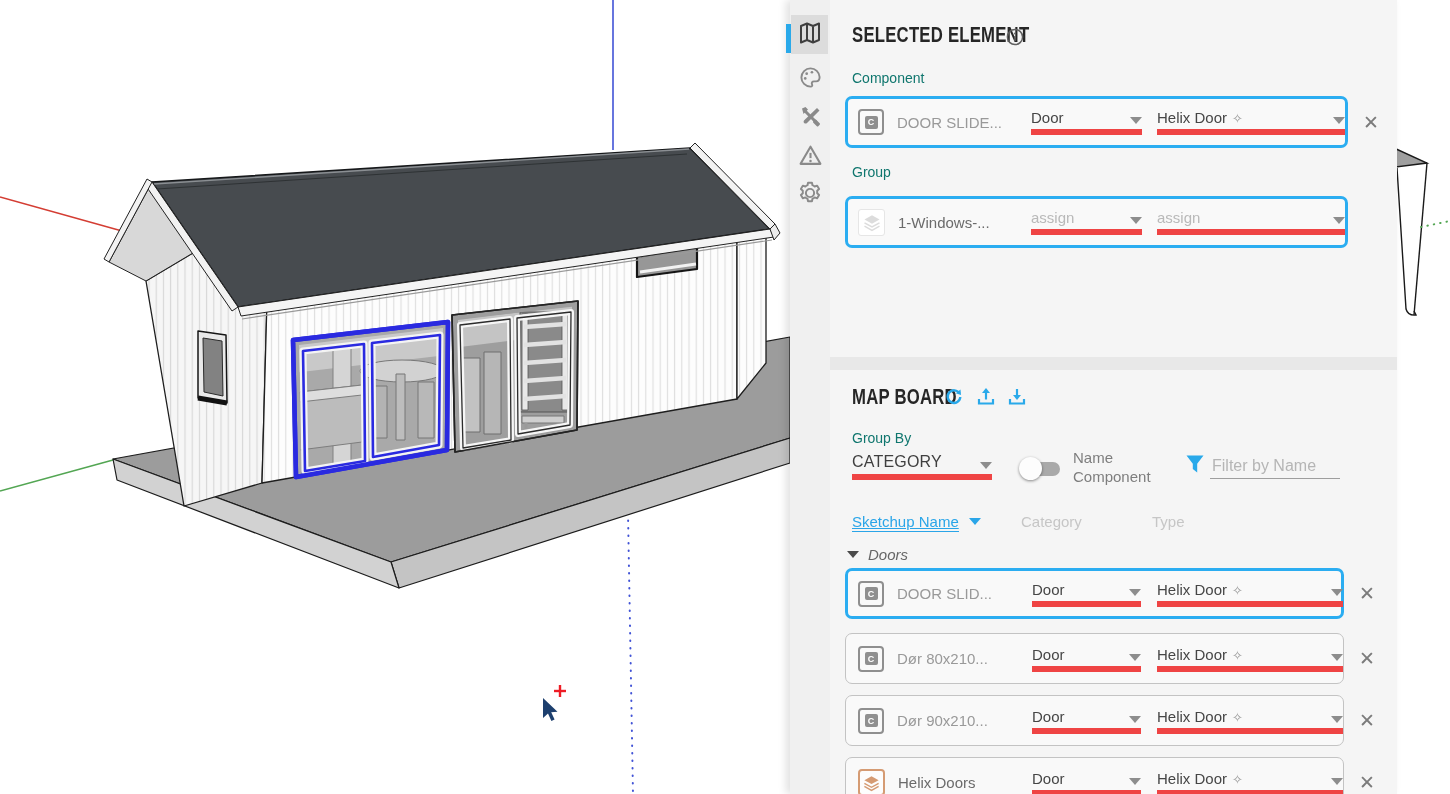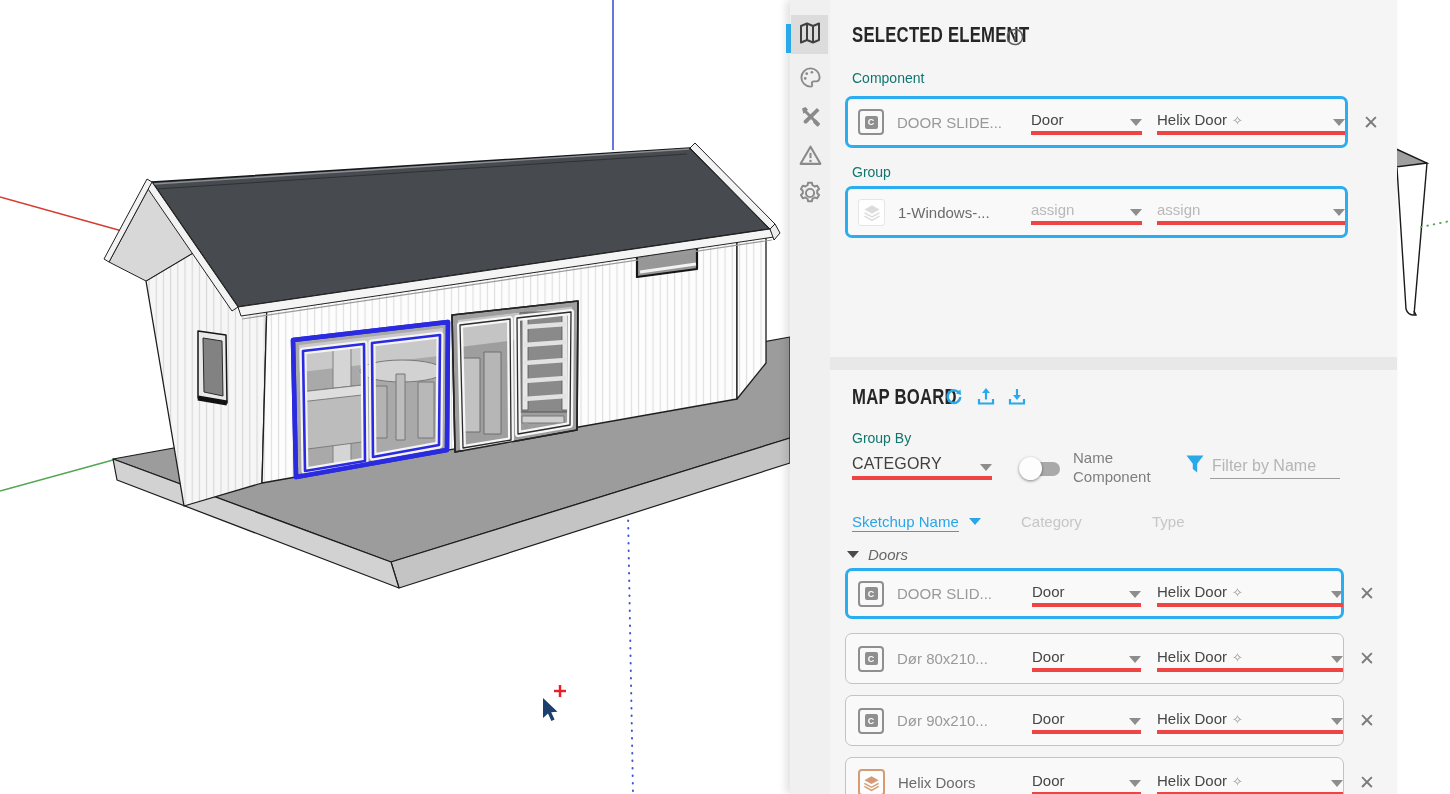--- a/index.html
+++ b/index.html
@@ -27,21 +27,21 @@
   .cicon{flex:0 0 auto;width:26px;height:26px;border:2px solid #8f8f8f;border-radius:4px;box-sizing:border-box;
          display:flex;align-items:center;justify-content:center;background:transparent;}
   .cicon .inner{width:13px;height:13px;background:#8f8f8f;border-radius:2px;color:#fff;font-size:9px;
          font-weight:bold;display:flex;align-items:center;justify-content:center;}
   .licon{flex:0 0 auto;width:27px;height:27px;background:#fff;border:1px solid #e6e6e6;border-radius:3px;
          display:flex;align-items:center;justify-content:center;box-sizing:border-box;}
   .hicon{flex:0 0 auto;width:27px;height:27px;background:#fdfdfd;border:2px solid #d59b73;border-radius:4px;
          display:flex;align-items:center;justify-content:center;box-sizing:border-box;}
   .rname{font-size:15px;color:#999;margin-left:13px;white-space:nowrap;overflow:hidden;}
   .rname.dark{color:#6b6b6b;}
-  .sel-ctl{display:flex;align-items:flex-end;justify-content:space-between;border-bottom:4px solid #ef4444;
+  .sel-ctl{display:flex;align-items:flex-end;justify-content:space-between;border-bottom:6px solid #ef4444;
            height:26px;box-sizing:border-box;padding-bottom:3px;}
   .sel-ctl .txt{font-size:15px;color:#464646;white-space:nowrap;}
   .sel-ctl .txt.ph{color:#b9b9b9;}
   .sel-ctl .star{color:#9a9a9a;font-size:13px;margin-left:5px;}
   .caret{width:0;height:0;border-left:6px solid transparent;border-right:6px solid transparent;
          border-top:7px solid #8d8d8d;margin-bottom:2px;}
   .xbtn{font-size:19px;color:#7b7b7b;margin-left:15px;cursor:default;line-height:1;}
   .pos1{position:absolute;left:173px;width:111px;}
   .pos2{position:absolute;left:299px;width:188px;}
   .row-inner{position:relative;width:100%;height:100%;display:flex;align-items:center;}
@@ -52,21 +52,21 @@
   .groupby-sel .txt{font-size:16px;color:#3f3f3f;letter-spacing:.2px;}
   .toggle{position:absolute;left:192px;top:92px;width:38px;height:14px;background:#a9a9a9;border-radius:7px;}
   .toggle .knob{position:absolute;left:-3px;top:-5px;width:23px;height:23px;border-radius:50%;background:#fdfdfd;
          box-shadow:0 1px 3px rgba(0,0,0,.45);}
   .show-lbl{position:absolute;left:243px;top:78px;font-size:15px;color:#7e7e7e;line-height:19px;}
   .filter-wrap{position:absolute;left:355px;top:84px;display:flex;align-items:flex-end;}
   .filter-input{width:128px;border:none;outline:none;background:transparent;border-bottom:1px solid #9e9e9e;
          font-size:16px;color:#555;padding:2px 0 3px 2px;font-family:inherit;}
   .filter-input::placeholder{color:#b5b5b5;}
   .hdr{position:absolute;top:143px;font-size:15px;color:#c6c6c6;}
-  .hdr-name{color:#2aa5e8;border-bottom:1px solid #2aa5e8;padding-bottom:1px;}
+  .hdr-name{color:#2aa5e8;border-bottom:1px solid #2aa5e8;padding-bottom:1px;text-decoration:underline;}
   .hdr-caret{border-top-color:#2aa5e8;margin-left:10px;margin-bottom:3px;}
   .grp{position:absolute;left:17px;top:176px;display:flex;align-items:center;font-style:italic;}
   .grp .gcaret{width:0;height:0;border-left:6px solid transparent;border-right:6px solid transparent;
         border-top:7px solid #4a4a4a;margin-right:9px;}
   .grp .gtxt{font-size:15px;color:#666;}
 </style>
 </head>
 <body>
 
 <div class="stage">
@@ -276,21 +276,21 @@
                 </span>
                 <span class="caret"></span>
               </div>
             </div>
           </div>
           <span class="xbtn">✕</span>
         </div>
 
         <div class="lbl" style="left:22px;top:164px;">Group</div>
 
-        <div class="row-line" style="left:15px;top:186px;">
+        <div class="row-line" style="left:15px;top:196px;">
           <div class="m-row sel" style="width:503px;height:52px;">
             <div class="row-inner">
               <span class="licon">
                 <svg width="20" height="20" viewBox="0 0 24 24">
                     <path d="M12,4 L21,9 L12,14 L3,9 Z" fill="#dcdcdc"></path>
                     <path d="M3,13 L12,18 L21,13 M3,17 L12,22 L21,17" fill="none" stroke="#dcdcdc" stroke-width="1.8"></path>
                   </svg>
               </span>
               <span class="rname dark">1-Windows-...</span>
               <div class="sel-ctl pos1">

